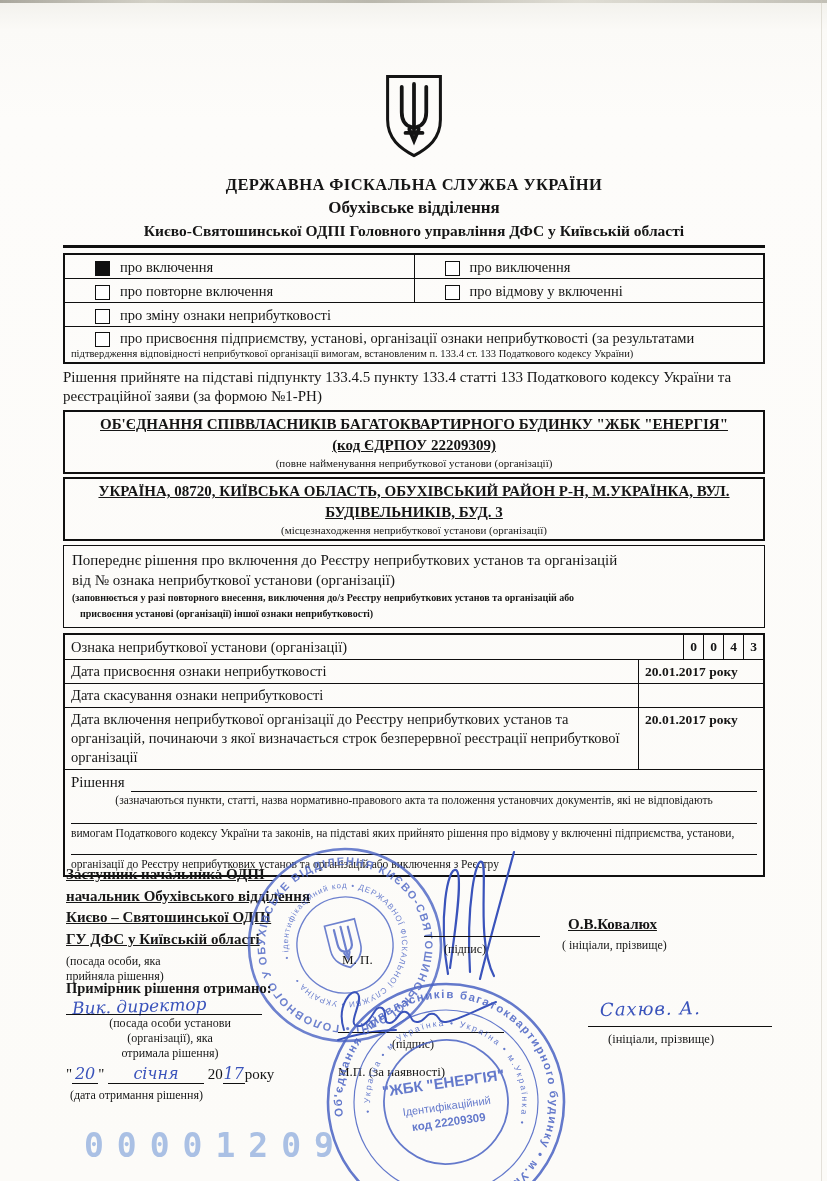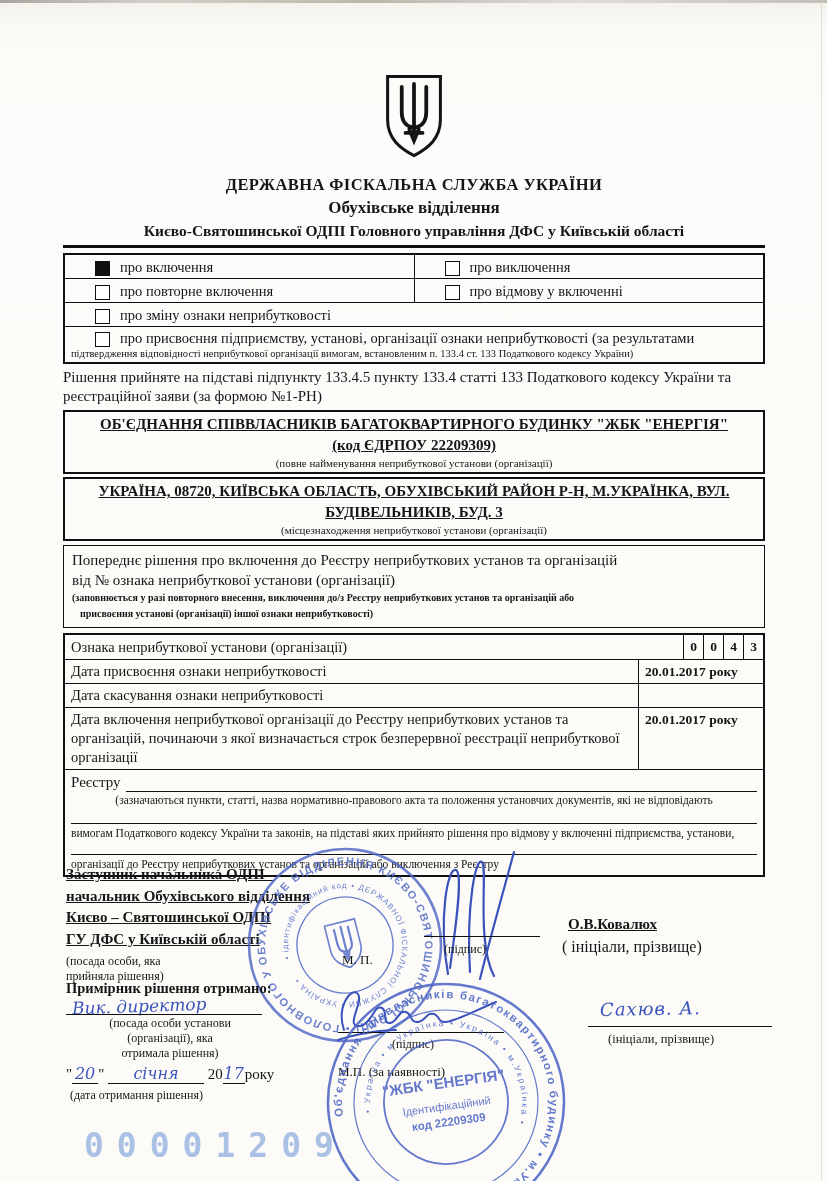--- a/index.html
+++ b/index.html
@@ -74,21 +74,21 @@
   .g-ruled{border-top:1px solid #101010; margin-top:14px; font-size:11.5px; line-height:14px; padding-top:2px;}
   
   .sig-area{position:absolute; left:0; top:858px; width:827px; height:323px;}
   .pos-lines{position:absolute; left:66px; top:6px; width:330px; font-size:15px; font-weight:bold; line-height:21.5px;}
   .pos-lines div{text-decoration:underline;}
   .pos-cap{position:absolute; left:66px; top:96px; font-size:12px; line-height:15px;}
   .mp-label{position:absolute; left:342px; top:94px; font-size:13px;}
   .sigline{position:absolute; border-bottom:1.2px solid #101010;}
   .sig-cap{position:absolute; font-size:12px;}
   .app-name{position:absolute; left:568px; top:58px; font-size:15px; font-weight:bold; text-decoration:underline;}
-  .app-name-cap{position:absolute; left:562px; top:80px; font-size:16px;}
+  .app-name-cap{position:absolute; left:562px; top:80px; font-size:12px;}
   .receipt-h{position:absolute; left:66px; top:122px; font-size:14.5px; font-weight:bold;}
   .hand{font-family:"DejaVu Serif", serif; font-style:italic; color:#3a53bb;}
   .hand-pos{position:absolute; left:72px; top:138px; font-size:17px; transform:rotate(-2deg);}
   .rec-cap{position:absolute; left:80px; top:158px; width:180px; text-align:center; font-size:12px; line-height:15px;}
   .rec-name{position:absolute; left:600px; top:140px; font-size:18px; transform:rotate(-1deg); letter-spacing:1px;}
   .rec-name-cap{position:absolute; left:608px; top:174px; font-size:12.5px;}
   .mp2-label{position:absolute; left:338px; top:206px; font-size:13px;}
   .date-line{position:absolute; left:66px; top:206px; font-size:15px;}
   .date-line .hand{font-size:16px;}
   .date-cap{position:absolute; left:70px; top:230px; font-size:12px;}
@@ -204,21 +204,21 @@
         <div class="d-label">Дата скасування ознаки неприбутковості</div>
         <div class="d-value"></div>
       </div>
       <div class="d-row">
         <div class="d-label">Дата включення неприбуткової організації до Реєстру неприбуткових установ та організацій, починаючи з якої визначається строк безперервної реєстрації неприбуткової організації</div>
         <div class="d-value">20.01.2017 року</div>
       </div>
 
       <div class="grounds">
         <div class="g-line">
-          <span>Реєстру</span>
+          <span>Рішення</span>
           <span class="fill"></span>
         </div>
         <div class="g-cap">(зазначаються пункти, статті, назва нормативно-правового акта та положення установчих документів, які не відповідають</div>
         <div class="g-ruled">вимогам Податкового кодексу України  та законів, на підставі яких прийнято рішення про відмову у включенні підприємства, установи,</div>
         <div class="g-ruled">організації до Реєстру неприбуткових установ та організацій або виключення з Реєстру</div>
       </div>
     </div>
 
   </div>
 

